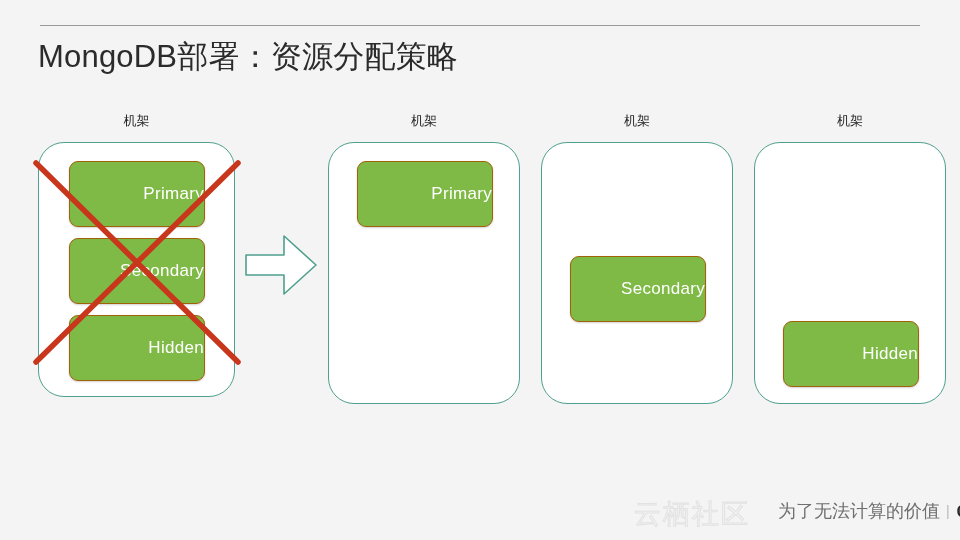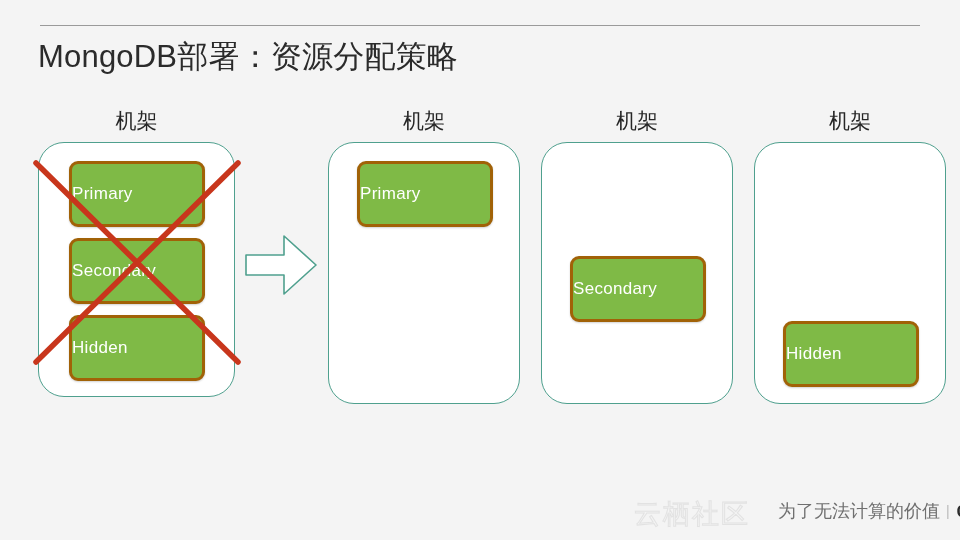--- a/index.html
+++ b/index.html
@@ -45,46 +45,46 @@
   
   .rack-group {
     position: absolute;
   }
   .rack-label {
     position: absolute;
     top: 0;
     left: 0;
     width: 100%;
     text-align: center;
-    font-size: 21px;
+    font-size: 13px;
     line-height: 22px;
     color: #262626;
   }
   .rack-box {
     position: absolute;
     top: 32px;
     left: 0;
     width: 100%;
     background: #ffffff;
     border: 1.4px solid #4fa08e;
     border-radius: 26px;
     box-sizing: border-box;
   }
 
   
   .node {
     position: absolute;
     background: #7fba46;
-    border: 3px solid #a16207;
+    border: 1px solid #a16207;
     border-radius: 9px;
     box-shadow: 0 1px 2px rgba(0,0,0,0.18);
     box-sizing: border-box;
     display: flex;
     align-items: center;
-    justify-content: flex-start;
+    justify-content: flex-end;
     color: #ffffff;
     font-size: 17px;
     letter-spacing: 0.3px;
   }
 
   
   .cross {
     position: absolute;
     left: 30px;
     top: 155px;

